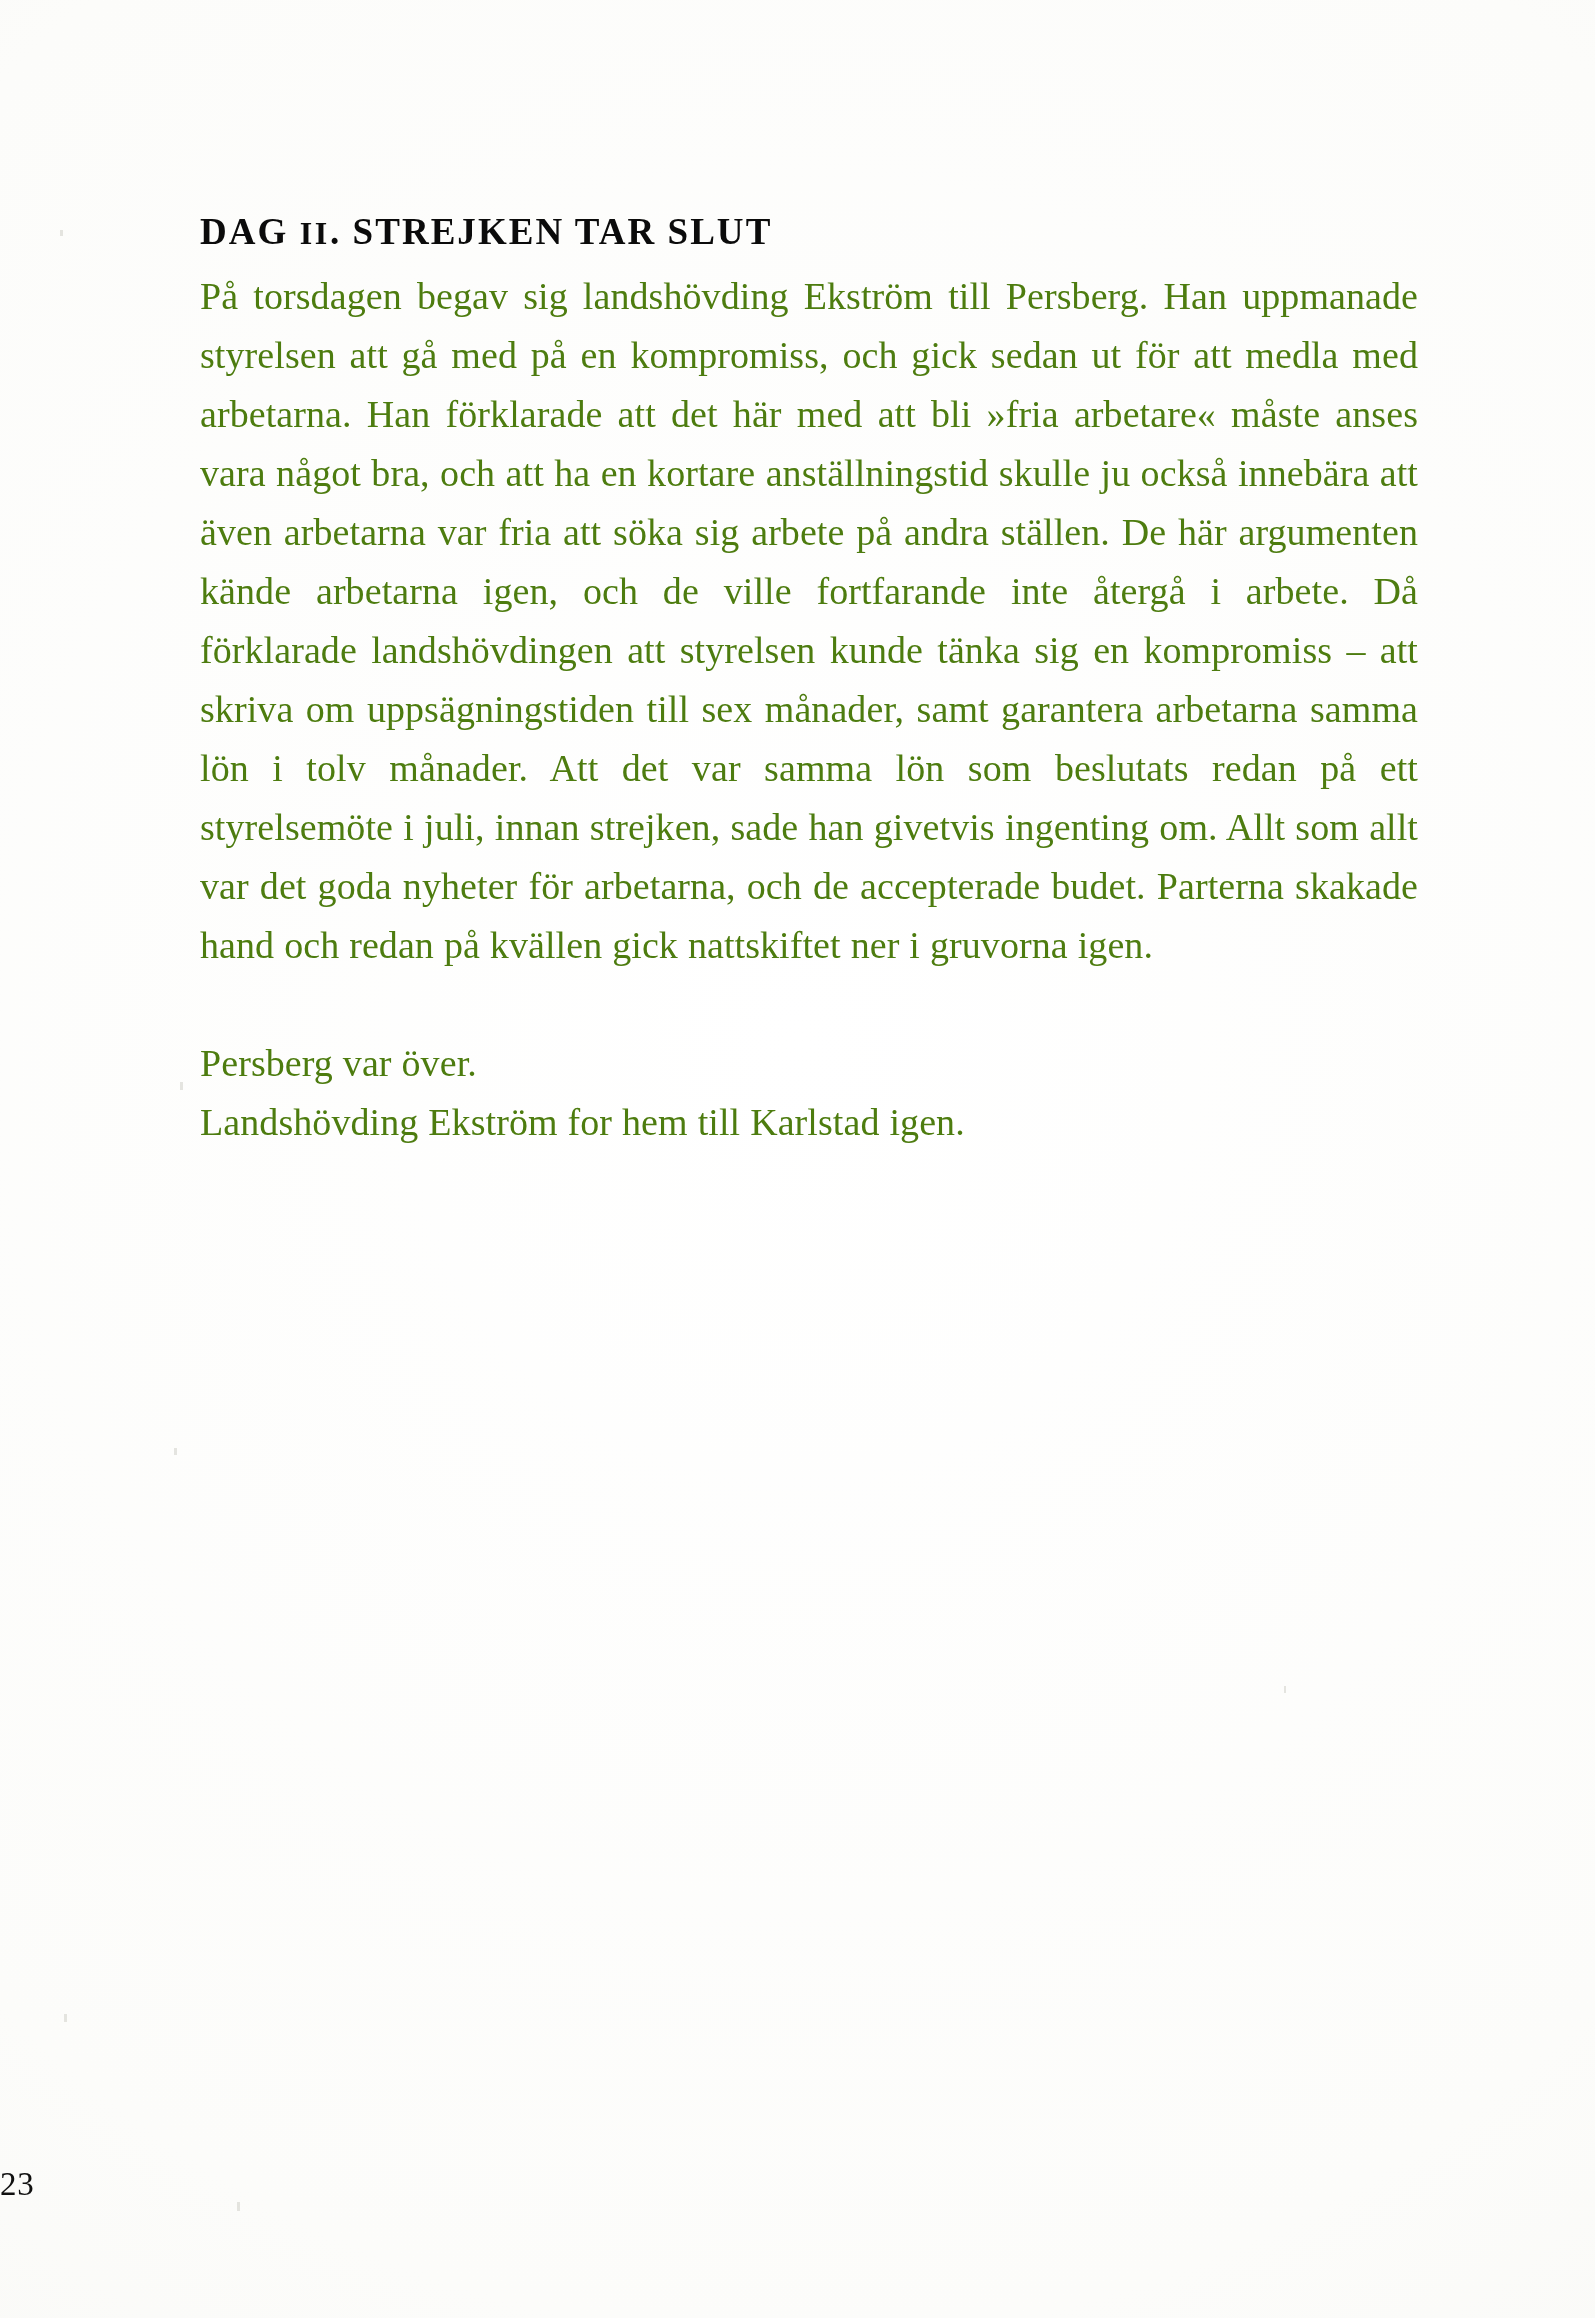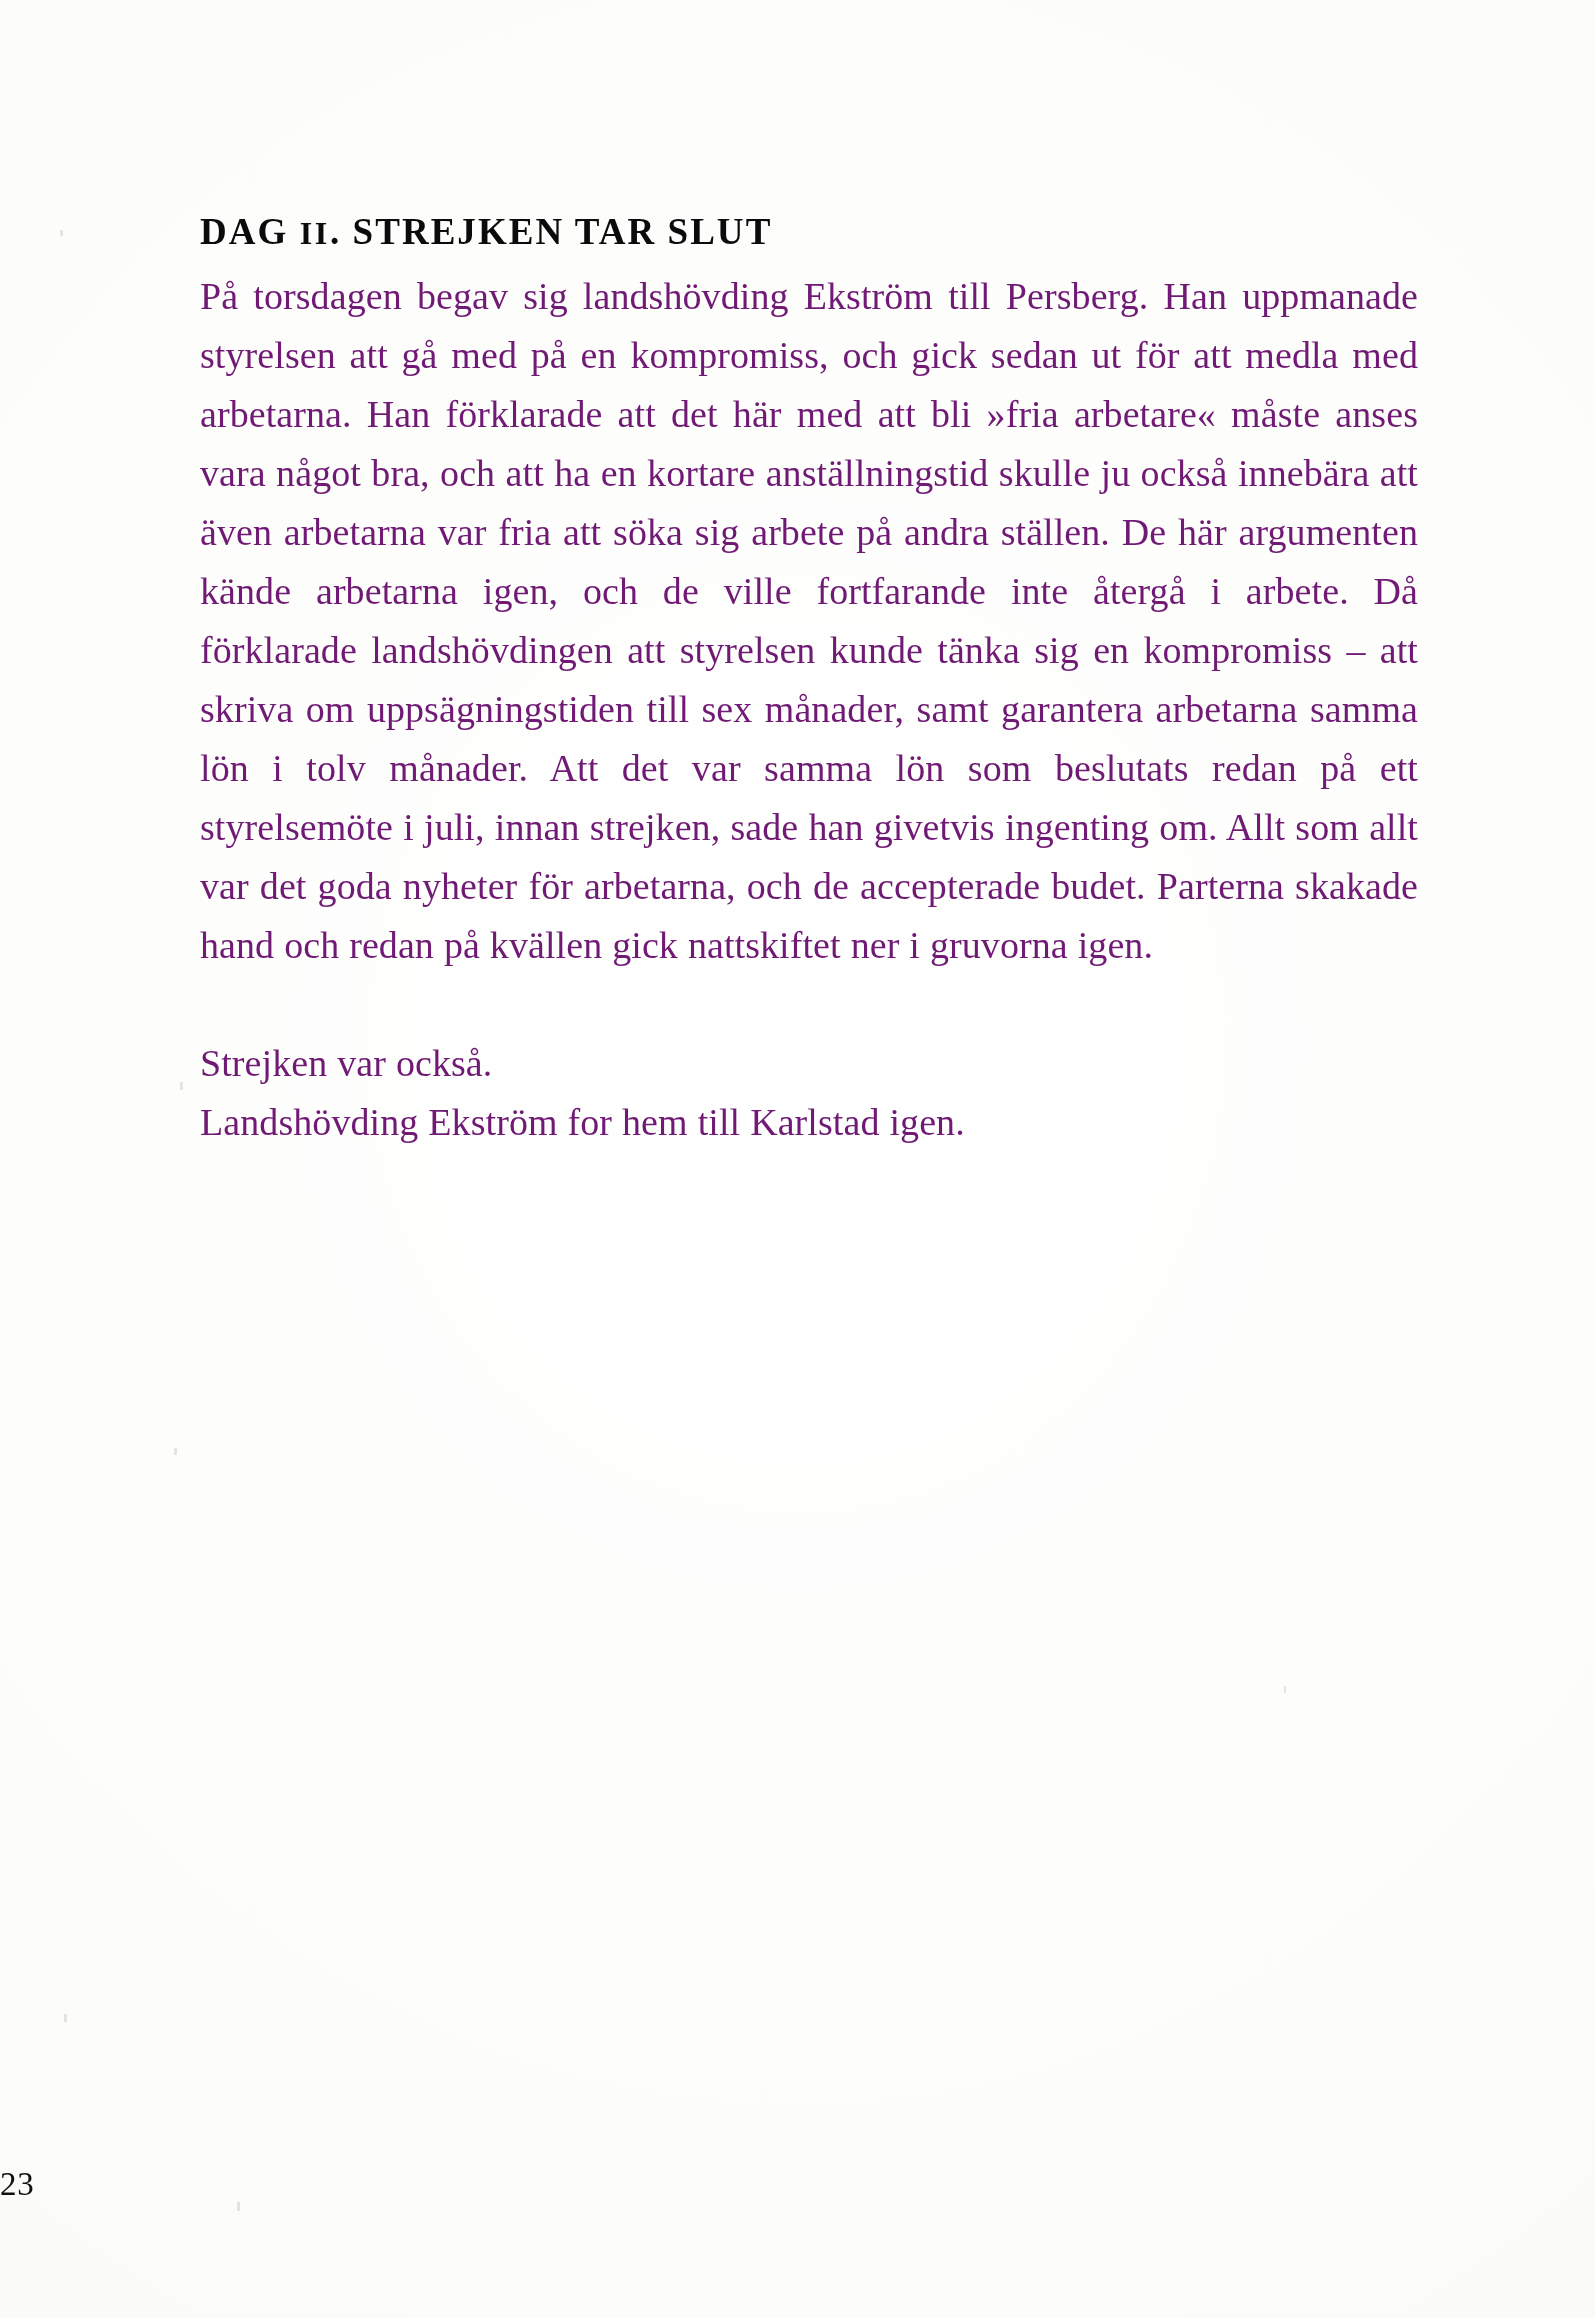--- a/index.html
+++ b/index.html
@@ -58,21 +58,21 @@
   }
 
   p.body {
     margin: 0;
     font-size: 38px;
     line-height: 59px;
     text-align: justify;
     text-align-last: left;
     letter-spacing: 0.002em;
     word-spacing: 0.01em;
-    color: #701a75;
+    color: #4d7c0f;
     hyphens: none;
     -webkit-hyphens: none;
   }
 
   p.body.tight {
     text-align: left;
   }
 
   .spacer-line {
     height: 59px;
@@ -113,21 +113,21 @@
   <div class="speck" style="left:1284px; top:1686px; width:1.9px; height:6.6px;"></div>
 
   <div class="textblock">
 
     <h1 class="chapter-heading"><span>DAG </span><span class="num">II</span><span>. STREJKEN TAR SLUT</span></h1>
 
     <p class="body">På torsdagen begav sig landshövding Ekström till Persberg. Han uppmanade styrelsen att gå med på en kompromiss, och gick sedan ut för att medla med arbetarna. Han förklarade att det här med att bli »fria arbetare« måste anses vara något bra, och att ha en kortare anställningstid skulle ju också innebära att även arbetarna var fria att söka sig arbete på andra ställen. De här argumenten kände arbetarna igen, och de ville fortfarande inte återgå i arbete. Då förklarade landshövdingen att styrelsen kunde tänka sig en kompromiss – att skriva om uppsägningstiden till sex månader, samt garantera arbetarna samma lön i tolv månader. Att det var samma lön som beslutats redan på ett styrelsemöte i juli, innan strejken, sade han givetvis ingenting om. Allt som allt var det goda nyheter för arbetarna, och de accepterade budet. Parterna skakade hand och redan på kvällen gick nattskiftet ner i gruvorna igen.</p>
 
     <div class="spacer-line"></div>
 
-    <p class="body tight">Strejken var också.</p>
+    <p class="body tight">Persberg var över.</p>
 
     <p class="body tight">Landshövding Ekström for hem till Karlstad igen.</p>
 
   </div>
 
   <div class="folio">23</div>
 
 </div>
 
 

